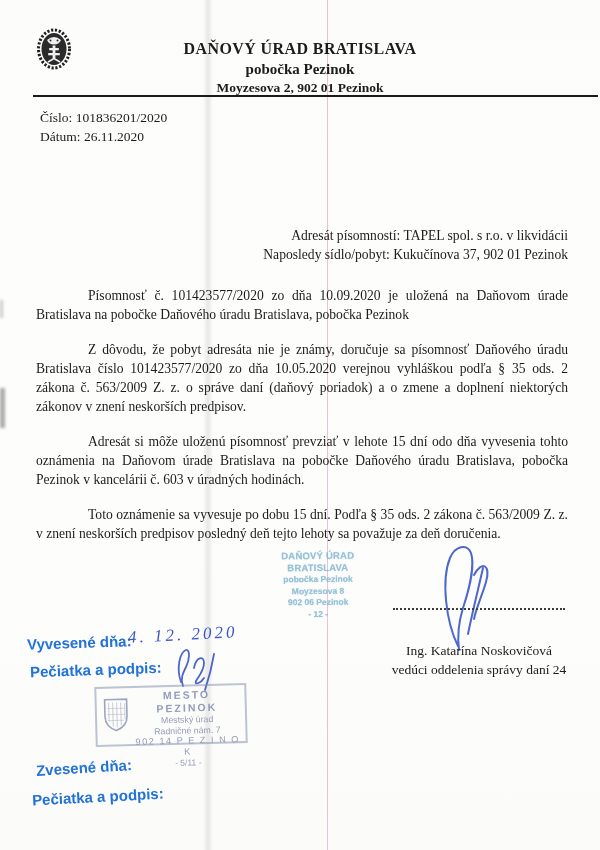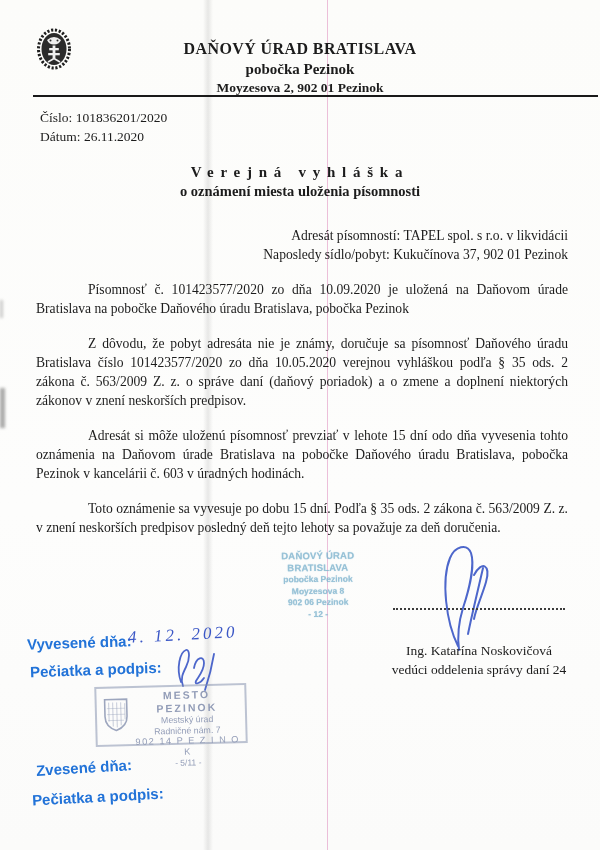--- a/index.html
+++ b/index.html
@@ -29,21 +29,21 @@
   .meta { position:absolute; left:40px; top:108px; font-size:13.5px; line-height:19px; }
 
   .title-block { position:absolute; left:0; top:164px; width:600px; text-align:center; font-weight:bold; }
   .title-main { font-size:15px; letter-spacing:0.45em; }
   .title-sub  { font-size:14.5px; margin-top:2px; }
 
   
   .body-text { position:absolute; left:36px; top:226px; width:532px; font-size:13.6px; line-height:19px; }
   .addr-line { margin:0;text-align:right; }
   .para { text-align:justify; text-indent:52px; margin:16px 0 0 0; }
-  .para-first { margin-top:16px; }
+  .para-first { margin-top:22px; }
 
   
   .office-stamp { position:absolute; left:250px; top:550px; width:136px; text-align:center;
     font-family:"Liberation Sans", sans-serif; font-weight:bold; color:#7fb4ce; opacity:0.8;
     transform:rotate(-0.5deg); text-shadow:0 0 1px rgba(127,180,206,0.8); }
   .office-stamp .l1 { font-size:9.5px; line-height:12px; letter-spacing:0.2px; }
   .office-stamp .ln { font-size:8.5px; line-height:11.5px; }
 
   
   .signature-svg { position:absolute; left:428px; top:542px; }
@@ -102,24 +102,20 @@
     <div class="office-branch">pobočka Pezinok</div>
     <div class="office-address">Moyzesova 2, 902 01 Pezinok</div>
   </div>
   <div class="header-rule"></div>
 
   <div class="meta">
     <div><span>Číslo:</span> <span>101836201/2020</span></div>
     <div><span>Dátum:</span> <span>26.11.2020</span></div>
   </div>
 
-  <div class="title-block">
-    <div class="title-main">Verejná vyhláška</div>
-    <div class="title-sub">o oznámení miesta uloženia písomnosti</div>
-  </div>
 
   <div class="body-text">
     <p class="addr-line">Adresát písomností: TAPEL spol. s r.o. v likvidácii</p>
     <p class="addr-line">Naposledy sídlo/pobyt: Kukučínova 37, 902 01 Pezinok</p>
     <p class="para para-first">Písomnosť č. 101423577/2020 zo dňa 10.09.2020 je uložená na Daňovom úrade Bratislava na pobočke Daňového úradu Bratislava, pobočka Pezinok</p>
     <p class="para">Z dôvodu, že pobyt adresáta nie je známy, doručuje sa písomnosť Daňového úradu Bratislava číslo 101423577/2020 zo dňa 10.05.2020 verejnou vyhláškou podľa § 35 ods. 2  zákona č. 563/2009 Z. z. o správe daní (daňový poriadok) a o zmene a doplnení niektorých zákonov v znení neskorších predpisov.</p>
     <p class="para">Adresát si môže uloženú písomnosť prevziať v lehote 15 dní odo dňa vyvesenia tohto oznámenia na Daňovom úrade Bratislava na pobočke Daňového úradu Bratislava, pobočka Pezinok v kancelárii č. 603 v úradných  hodinách.</p>
     <p class="para">Toto oznámenie sa vyvesuje po dobu 15 dní. Podľa § 35 ods. 2 zákona č. 563/2009 Z. z. v znení neskorších predpisov posledný deň tejto lehoty sa považuje  za deň doručenia.</p>
   </div>
 

